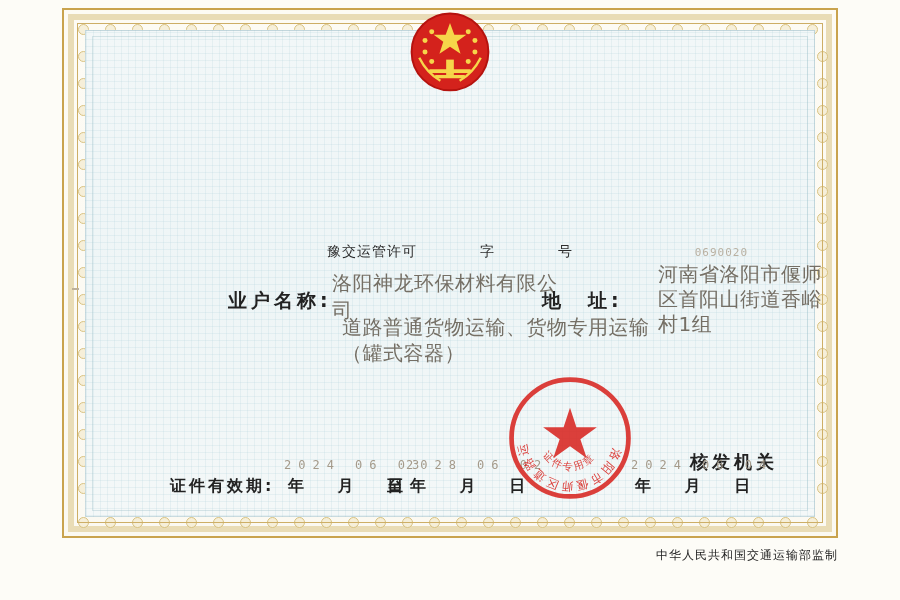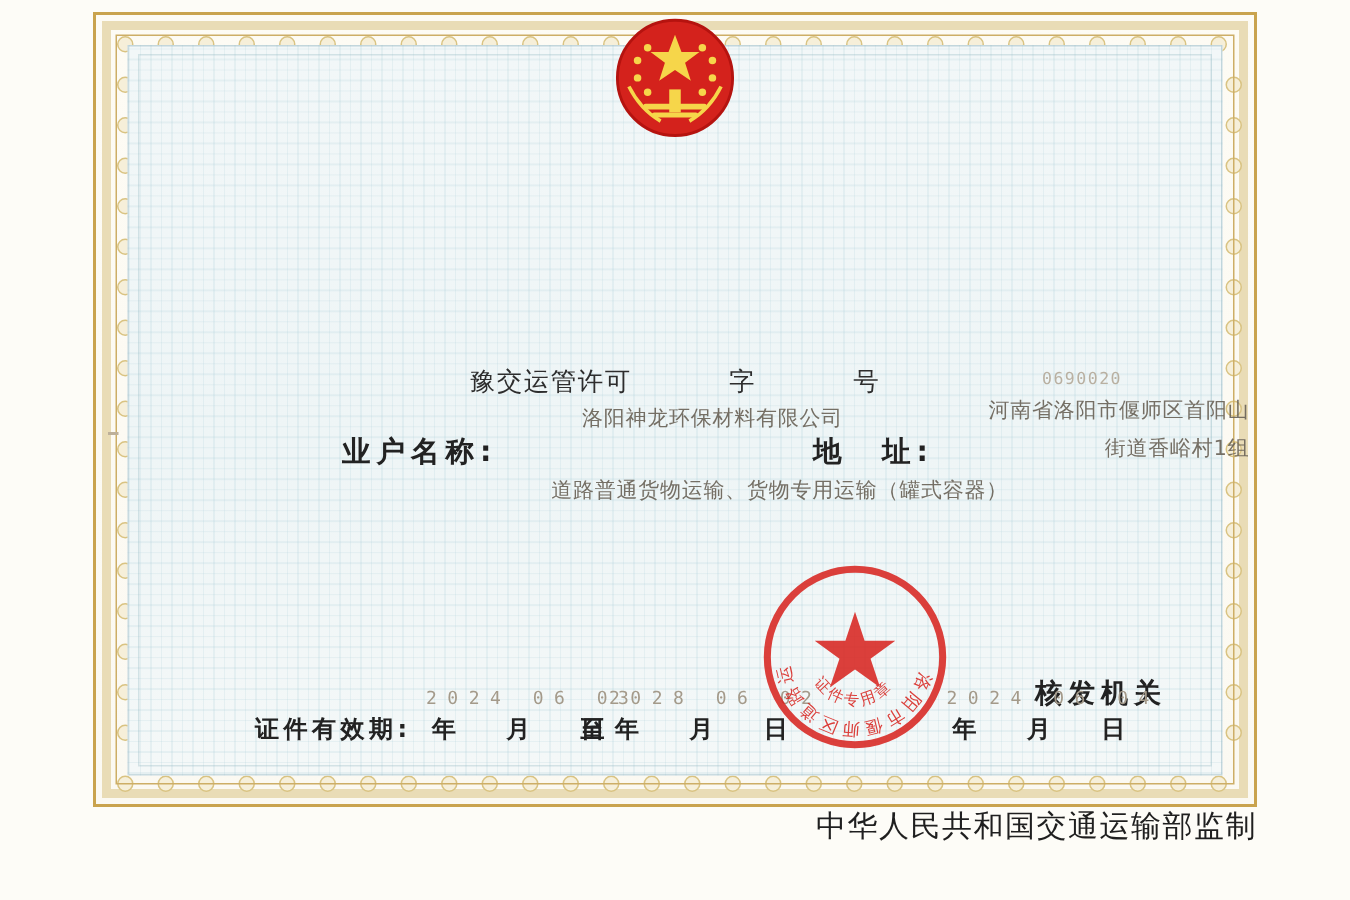--- a/index.html
+++ b/index.html
@@ -123,21 +123,21 @@
     z-index: 5;
   }
   
   .serial-line {
     position: absolute;
     top: 243px;
     left: 0;
     right: 0;
     text-align: center;
     font-family: "DejaVu Sans", sans-serif;
-    font-size: 17px;
+    font-size: 14px;
     color: #2d2d2d;
     letter-spacing: 1px;
     z-index: 5;
   }
   .serial-line .gap {
     display: inline-block;
     width: 52px;
   }
   .serial-code {
     position: absolute;
@@ -168,26 +168,25 @@
     font-size: 19px;
     font-weight: bold;
     color: #222;
     letter-spacing: 4px;
   }
   .lbl-name { left: 118px; top: 26px; }
   .lbl-addr { left: 432px; top: 26px; }
   .lbl-scope { left: 110px; top: 70px; }
   .val {
     position: absolute;
-    font-size: 14px;
+    font-size: 20px;
     color: #6b6459;
     font-family: "DejaVu Sans", sans-serif;
     letter-spacing: 0.5px;
     opacity: 0.92;
-    text-align: right;
   }
   .val-name { left: 222px; top: 8px; width: 230px; }
   .val-addr { left: 548px; top: 0px; width: 175px; line-height: 25px; }
   .val-scope { left: 232px; top: 52px; width: 330px; line-height: 26px; }
   
   .issuer {
     position: absolute;
     right: 122px;
     top: 450px;
     font-family: "DejaVu Sans", sans-serif;
@@ -252,21 +251,21 @@
     opacity: 0.86;
   }
   
   .footer {
     position: absolute;
     left: 0;
     right: 62px;
     bottom: 36px;
     text-align: right;
     font-family: "DejaVu Sans", sans-serif;
-    font-size: 20px;
+    font-size: 12px;
     color: #1f1f1f;
     letter-spacing: 1px;
     padding-left: 43px;
   }
   .side-dash {
     position: absolute;
     left: 72px;
     top: 288px;
     width: 7px;
     height: 2px;

